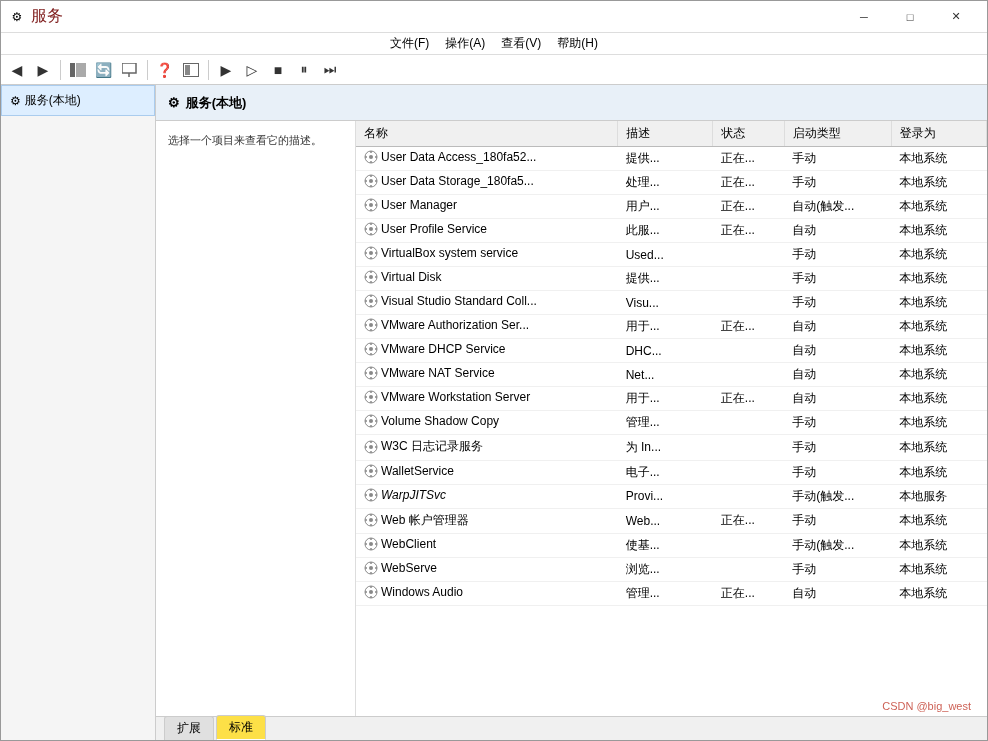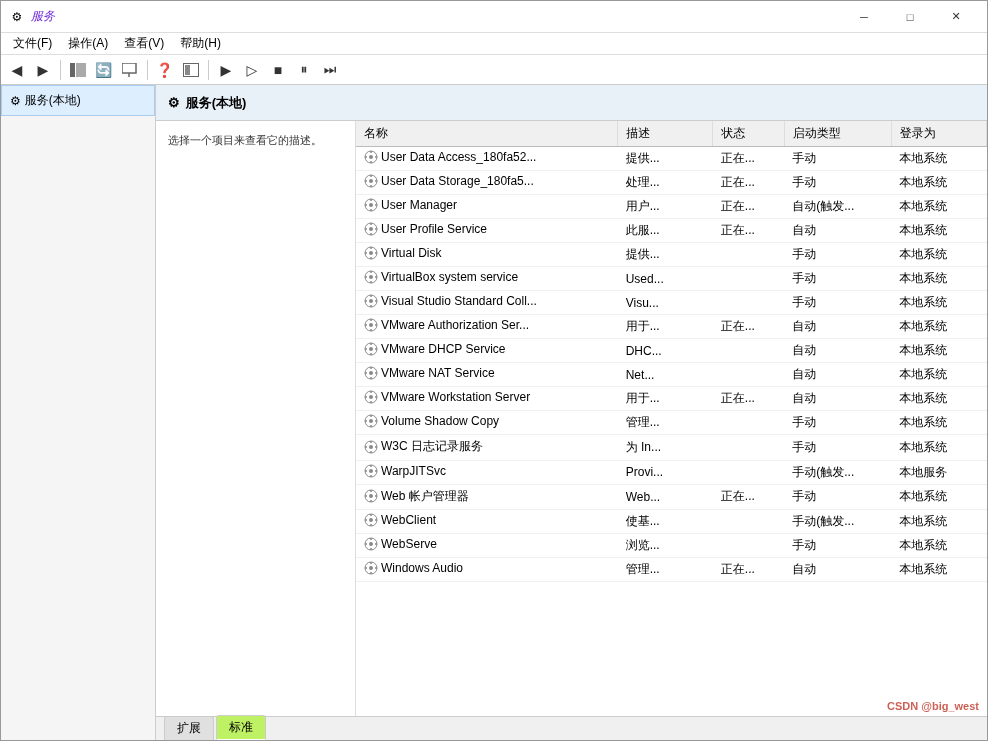--- a/index.html
+++ b/index.html
@@ -35,23 +35,22 @@
       width: 16px;
       height: 16px;
       margin-right: 6px;
       display: flex;
       align-items: center;
       justify-content: center;
     }
 
     .title-bar-text {
       flex: 1;
-      font-size: 12px;
-      color: #6d28d9;
-      font-style: italic;
+      font-size: 16px;
+      color: #7f1d1d;
     }
 
     .title-bar-buttons {
       display: flex;
       gap: 0;
     }
 
     .title-bar-btn {
       width: 46px;
       height: 32px;
@@ -66,20 +65,21 @@
     }
 
     .menu-bar {
       height: 22px;
       background: #fff;
       display: flex;
       align-items: center;
       padding: 0 4px;
       border-bottom: 1px solid #ddd;
       flex-shrink: 0;
+      justify-content: center;
     }
 
     .menu-item {
       padding: 2px 8px;
       cursor: pointer;
       font-size: 12px;
       color: #000;
     }
 
     .toolbar {
@@ -234,33 +234,33 @@
       font-size: 12px;
       cursor: pointer;
       background: #e0e0e0;
       border: 1px solid #ccc;
       border-bottom: none;
       margin-right: 2px;
       border-radius: 3px 3px 0 0;
     }
 
     .tab.active {
-      background: #bef264;
+      background: #fde047;
       border-bottom: 1px solid #fff;
       position: relative;
       z-index: 1;
     }
 
     .watermark {
       position: absolute;
       bottom: 4px;
-      right: 8px;
+      right: 16px;
       font-size: 11px;
       color: #c0392b;
-      font-weight: bold;
+      font-weight: normal;
       opacity: 0.8;
       z-index: 100;
       margin-top: 20px;
     }
 
     table.services-list {
       width: 100%;
       border-collapse: collapse;
       font-size: 12px;
     }
@@ -449,48 +449,48 @@
                     <td class="col-login">本地系统</td>
                   </tr>
                   <tr>
                     <td class="col-name"><span style="display:inline-flex;align-items:center;gap:3px;"><svg width="14" height="14" viewBox="0 0 14 14" style="flex-shrink:0;">
                           <circle cx="7" cy="7" r="6" fill="none" stroke="#888" stroke-width="1"></circle>
                           <circle cx="7" cy="7" r="2" fill="#888"></circle>
                           <line x1="7" y1="1" x2="7" y2="3" stroke="#888" stroke-width="1.5"></line>
                           <line x1="7" y1="11" x2="7" y2="13" stroke="#888" stroke-width="1.5"></line>
                           <line x1="1" y1="7" x2="3" y2="7" stroke="#888" stroke-width="1.5"></line>
                           <line x1="11" y1="7" x2="13" y2="7" stroke="#888" stroke-width="1.5"></line>
+                        </svg>VirtualBox system service</span></td>
+                    <td class="col-desc">Used...</td>
+                    <td class="col-status"></td>
+                    <td class="col-startup">手动</td>
+                    <td class="col-login">本地系统</td>
+                  </tr>
+                  <tr>
+                    <td class="col-name"><span style="display:inline-flex;align-items:center;gap:3px;"><svg width="14" height="14" viewBox="0 0 14 14" style="flex-shrink:0;">
+                          <circle cx="7" cy="7" r="6" fill="none" stroke="#888" stroke-width="1"></circle>
+                          <circle cx="7" cy="7" r="2" fill="#888"></circle>
+                          <line x1="7" y1="1" x2="7" y2="3" stroke="#888" stroke-width="1.5"></line>
+                          <line x1="7" y1="11" x2="7" y2="13" stroke="#888" stroke-width="1.5"></line>
+                          <line x1="1" y1="7" x2="3" y2="7" stroke="#888" stroke-width="1.5"></line>
+                          <line x1="11" y1="7" x2="13" y2="7" stroke="#888" stroke-width="1.5"></line>
                         </svg>Virtual Disk</span></td>
                     <td class="col-desc">提供...</td>
                     <td class="col-status"></td>
                     <td class="col-startup">手动</td>
                     <td class="col-login">本地系统</td>
                   </tr>
                   <tr>
                     <td class="col-name"><span style="display:inline-flex;align-items:center;gap:3px;"><svg width="14" height="14" viewBox="0 0 14 14" style="flex-shrink:0;">
                           <circle cx="7" cy="7" r="6" fill="none" stroke="#888" stroke-width="1"></circle>
                           <circle cx="7" cy="7" r="2" fill="#888"></circle>
                           <line x1="7" y1="1" x2="7" y2="3" stroke="#888" stroke-width="1.5"></line>
                           <line x1="7" y1="11" x2="7" y2="13" stroke="#888" stroke-width="1.5"></line>
                           <line x1="1" y1="7" x2="3" y2="7" stroke="#888" stroke-width="1.5"></line>
                           <line x1="11" y1="7" x2="13" y2="7" stroke="#888" stroke-width="1.5"></line>
-                        </svg>VirtualBox system service</span></td>
-                    <td class="col-desc">Used...</td>
-                    <td class="col-status"></td>
-                    <td class="col-startup">手动</td>
-                    <td class="col-login">本地系统</td>
-                  </tr>
-                  <tr>
-                    <td class="col-name"><span style="display:inline-flex;align-items:center;gap:3px;"><svg width="14" height="14" viewBox="0 0 14 14" style="flex-shrink:0;">
-                          <circle cx="7" cy="7" r="6" fill="none" stroke="#888" stroke-width="1"></circle>
-                          <circle cx="7" cy="7" r="2" fill="#888"></circle>
-                          <line x1="7" y1="1" x2="7" y2="3" stroke="#888" stroke-width="1.5"></line>
-                          <line x1="7" y1="11" x2="7" y2="13" stroke="#888" stroke-width="1.5"></line>
-                          <line x1="1" y1="7" x2="3" y2="7" stroke="#888" stroke-width="1.5"></line>
-                          <line x1="11" y1="7" x2="13" y2="7" stroke="#888" stroke-width="1.5"></line>
                         </svg>Visual Studio Standard Coll...</span></td>
                     <td class="col-desc">Visu...</td>
                     <td class="col-status"></td>
                     <td class="col-startup">手动</td>
                     <td class="col-login">本地系统</td>
                   </tr>
                   <tr>
                     <td class="col-name"><span style="display:inline-flex;align-items:center;gap:3px;"><svg width="14" height="14" viewBox="0 0 14 14" style="flex-shrink:0;">
                           <circle cx="7" cy="7" r="6" fill="none" stroke="#888" stroke-width="1"></circle>
                           <circle cx="7" cy="7" r="2" fill="#888"></circle>
@@ -569,20 +569,34 @@
                           <line x1="1" y1="7" x2="3" y2="7" stroke="#888" stroke-width="1.5"></line>
                           <line x1="11" y1="7" x2="13" y2="7" stroke="#888" stroke-width="1.5"></line>
                         </svg>W3C 日志记录服务</span></td>
                     <td class="col-desc">为 In...</td>
                     <td class="col-status"></td>
                     <td class="col-startup">手动</td>
                     <td class="col-login">本地系统</td>
                   </tr>
                   <tr>
                     <td class="col-name"><span style="display:inline-flex;align-items:center;gap:3px;"><svg width="14" height="14" viewBox="0 0 14 14" style="flex-shrink:0;">
+                          <circle cx="7" cy="7" r="6" fill="none" stroke="#888" stroke-width="1"></circle>
+                          <circle cx="7" cy="7" r="2" fill="#888"></circle>
+                          <line x1="7" y1="1" x2="7" y2="3" stroke="#888" stroke-width="1.5"></line>
+                          <line x1="7" y1="11" x2="7" y2="13" stroke="#888" stroke-width="1.5"></line>
+                          <line x1="1" y1="7" x2="3" y2="7" stroke="#888" stroke-width="1.5"></line>
+                          <line x1="11" y1="7" x2="13" y2="7" stroke="#888" stroke-width="1.5"></line>
+                        </svg>WalletService</span></td>
+                    <td class="col-desc">电子...</td>
+                    <td class="col-status"></td>
+                    <td class="col-startup">手动</td>
+                    <td class="col-login">本地系统</td>
+                  </tr>
+                  <tr>
+                    <td class="col-name"><span style="display:inline-flex;align-items:center;gap:3px;font-style:italic;"><svg width="14" height="14" viewBox="0 0 14 14" style="flex-shrink:0;">
                           <circle cx="7" cy="7" r="6" fill="none" stroke="#888" stroke-width="1"></circle>
                           <circle cx="7" cy="7" r="2" fill="#888"></circle>
                           <line x1="7" y1="1" x2="7" y2="3" stroke="#888" stroke-width="1.5"></line>
                           <line x1="7" y1="11" x2="7" y2="13" stroke="#888" stroke-width="1.5"></line>
                           <line x1="1" y1="7" x2="3" y2="7" stroke="#888" stroke-width="1.5"></line>
                           <line x1="11" y1="7" x2="13" y2="7" stroke="#888" stroke-width="1.5"></line>
                         </svg>WarpJITSvc</span></td>
                     <td class="col-desc">Provi...</td>
                     <td class="col-status"></td>
                     <td class="col-startup">手动(触发...</td>

